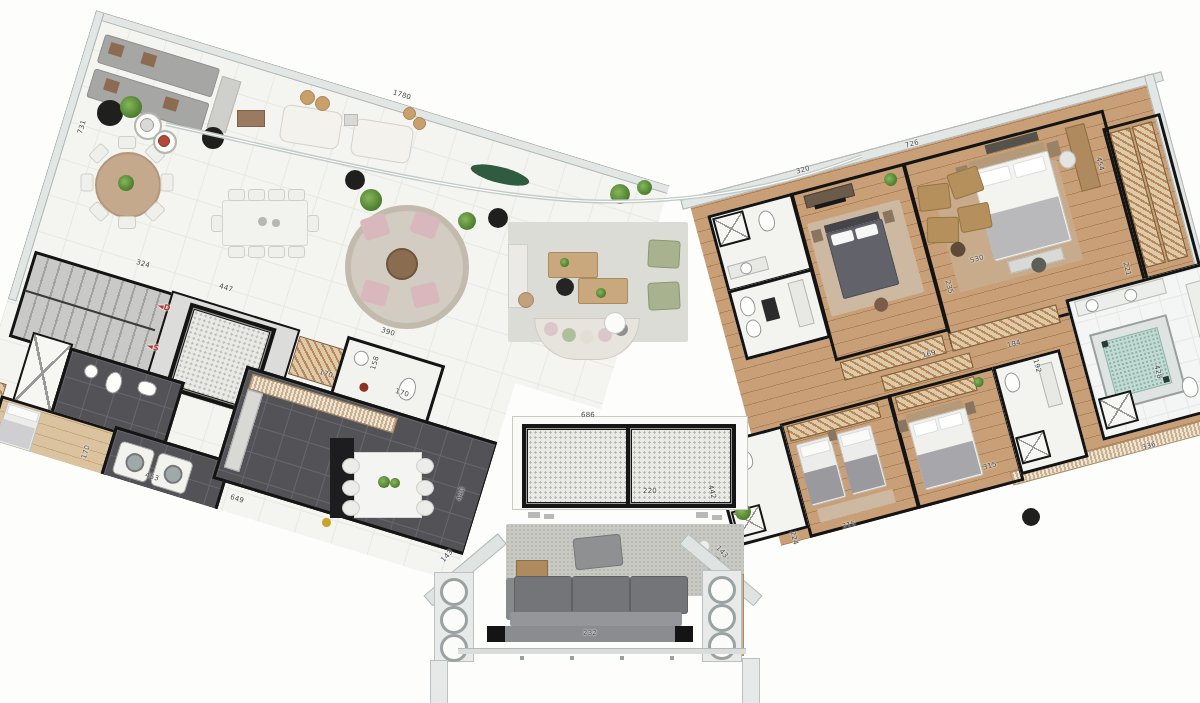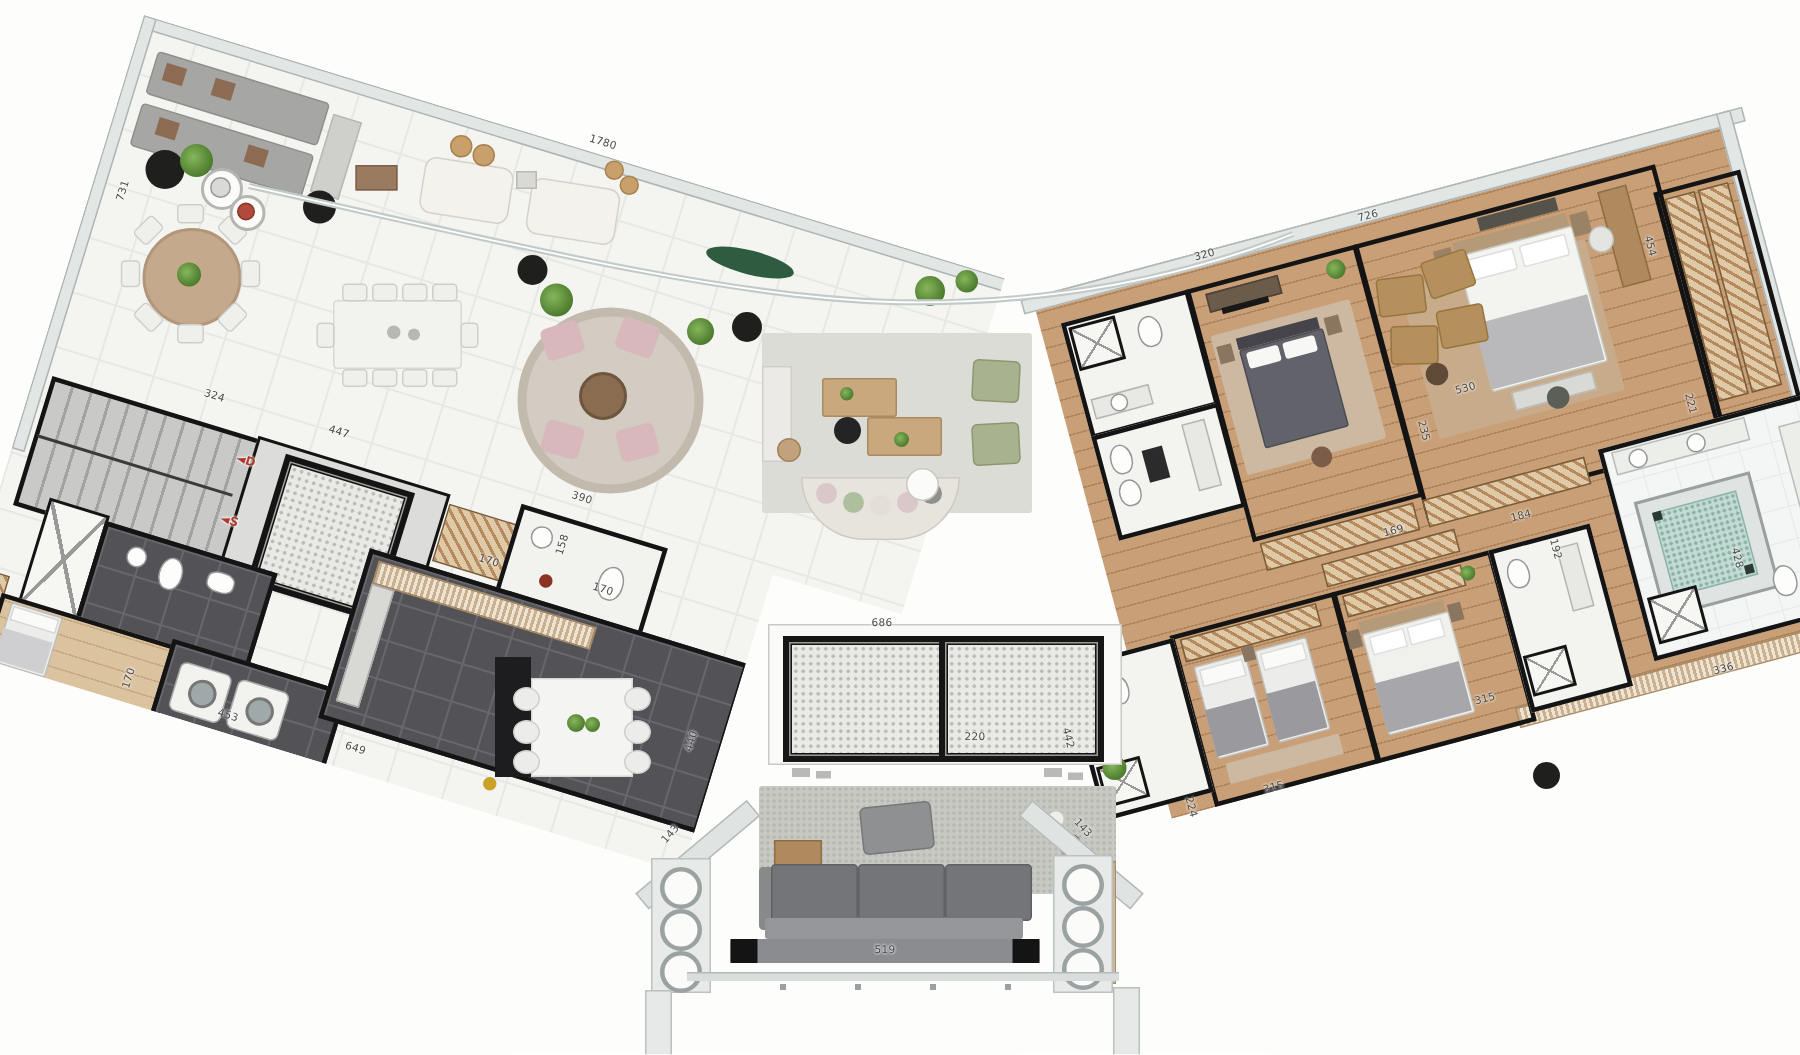--- a/index.html
+++ b/index.html
@@ -348,21 +348,21 @@
       <span class="dim" style="left: 86px; top: 452px; transform: translate(-50%, -50%) rotate(-73deg);">170</span>
       <span class="dim" style="left: 152px; top: 477px; transform: translate(-50%, -50%) rotate(17deg);">453</span>
       <span class="dim" style="left: 237px; top: 499px; transform: translate(-50%, -50%) rotate(17deg);">649</span>
       <span class="dim" style="left: 388px; top: 332px; transform: translate(-50%, -50%) rotate(17deg);">390</span>
       <span class="dim" style="left: 375px; top: 363px; transform: translate(-50%, -50%) rotate(-73deg);">158</span>
       <span class="dim" style="left: 326px; top: 374px; transform: translate(-50%, -50%) rotate(17deg);">170</span>
       <span class="dim" style="left: 402px; top: 393px; transform: translate(-50%, -50%) rotate(17deg);">170</span>
       <span class="dim" style="left: 461px; top: 494px; transform: translate(-50%, -50%) rotate(-73deg);">440</span>
       <span class="dim" style="left: 588px; top: 415px; transform: translate(-50%, -50%) rotate(0deg);">686</span>
       <span class="dim" style="left: 650px; top: 491px; transform: translate(-50%, -50%) rotate(0deg);">220</span>
-      <span class="dim" style="left: 590px; top: 633px; transform: translate(-50%, -50%) rotate(0deg);">519</span>
+      <span class="dim" style="left: 590px; top: 633px; transform: translate(-50%, -50%) rotate(0deg);">232</span>
       <span class="dim" style="left: 447px; top: 556px; transform: translate(-50%, -50%) rotate(-48deg);">143</span>
       <span class="dim" style="left: 722px; top: 552px; transform: translate(-50%, -50%) rotate(48deg);">143</span>
       <span class="dim" style="left: 912px; top: 144px; transform: translate(-50%, -50%) rotate(-15deg);">726</span>
       <span class="dim" style="left: 803px; top: 170px; transform: translate(-50%, -50%) rotate(-15deg);">320</span>
       <span class="dim" style="left: 1100px; top: 164px; transform: translate(-50%, -50%) rotate(75deg);">454</span>
       <span class="dim" style="left: 977px; top: 259px; transform: translate(-50%, -50%) rotate(-15deg);">530</span>
       <span class="dim" style="left: 949px; top: 287px; transform: translate(-50%, -50%) rotate(75deg);">235</span>
       <span class="dim" style="left: 1127px; top: 269px; transform: translate(-50%, -50%) rotate(75deg);">221</span>
       <span class="dim" style="left: 929px; top: 354px; transform: translate(-50%, -50%) rotate(-15deg);">169</span>
       <span class="dim" style="left: 1014px; top: 344px; transform: translate(-50%, -50%) rotate(-15deg);">184</span>

